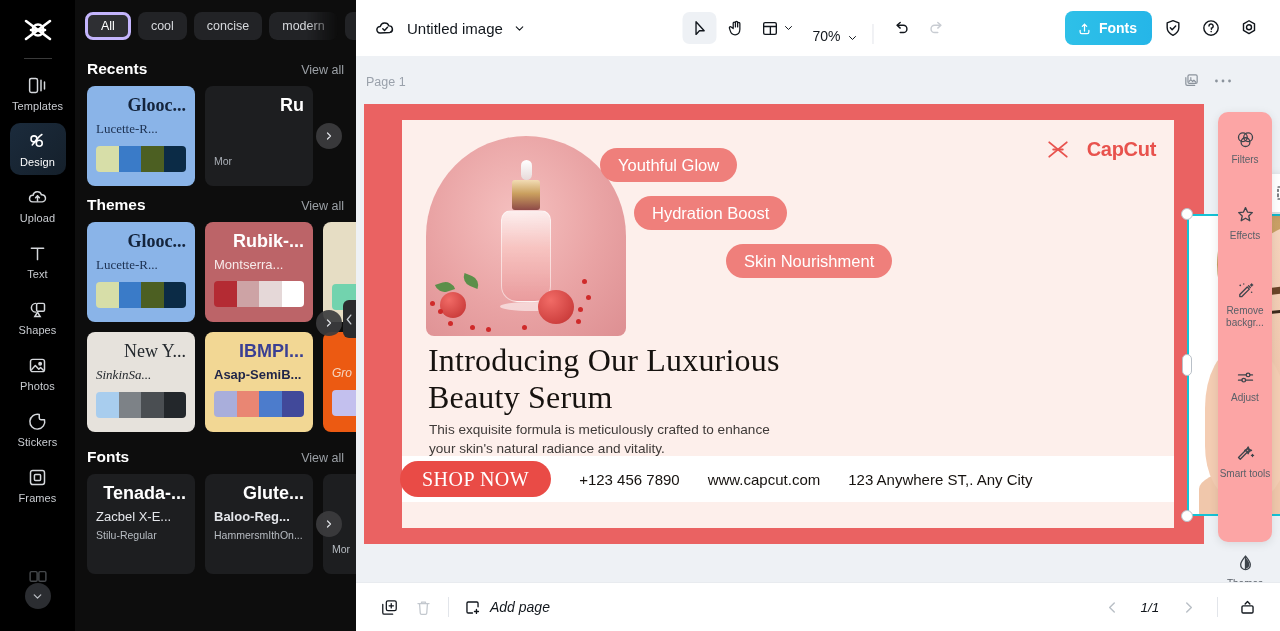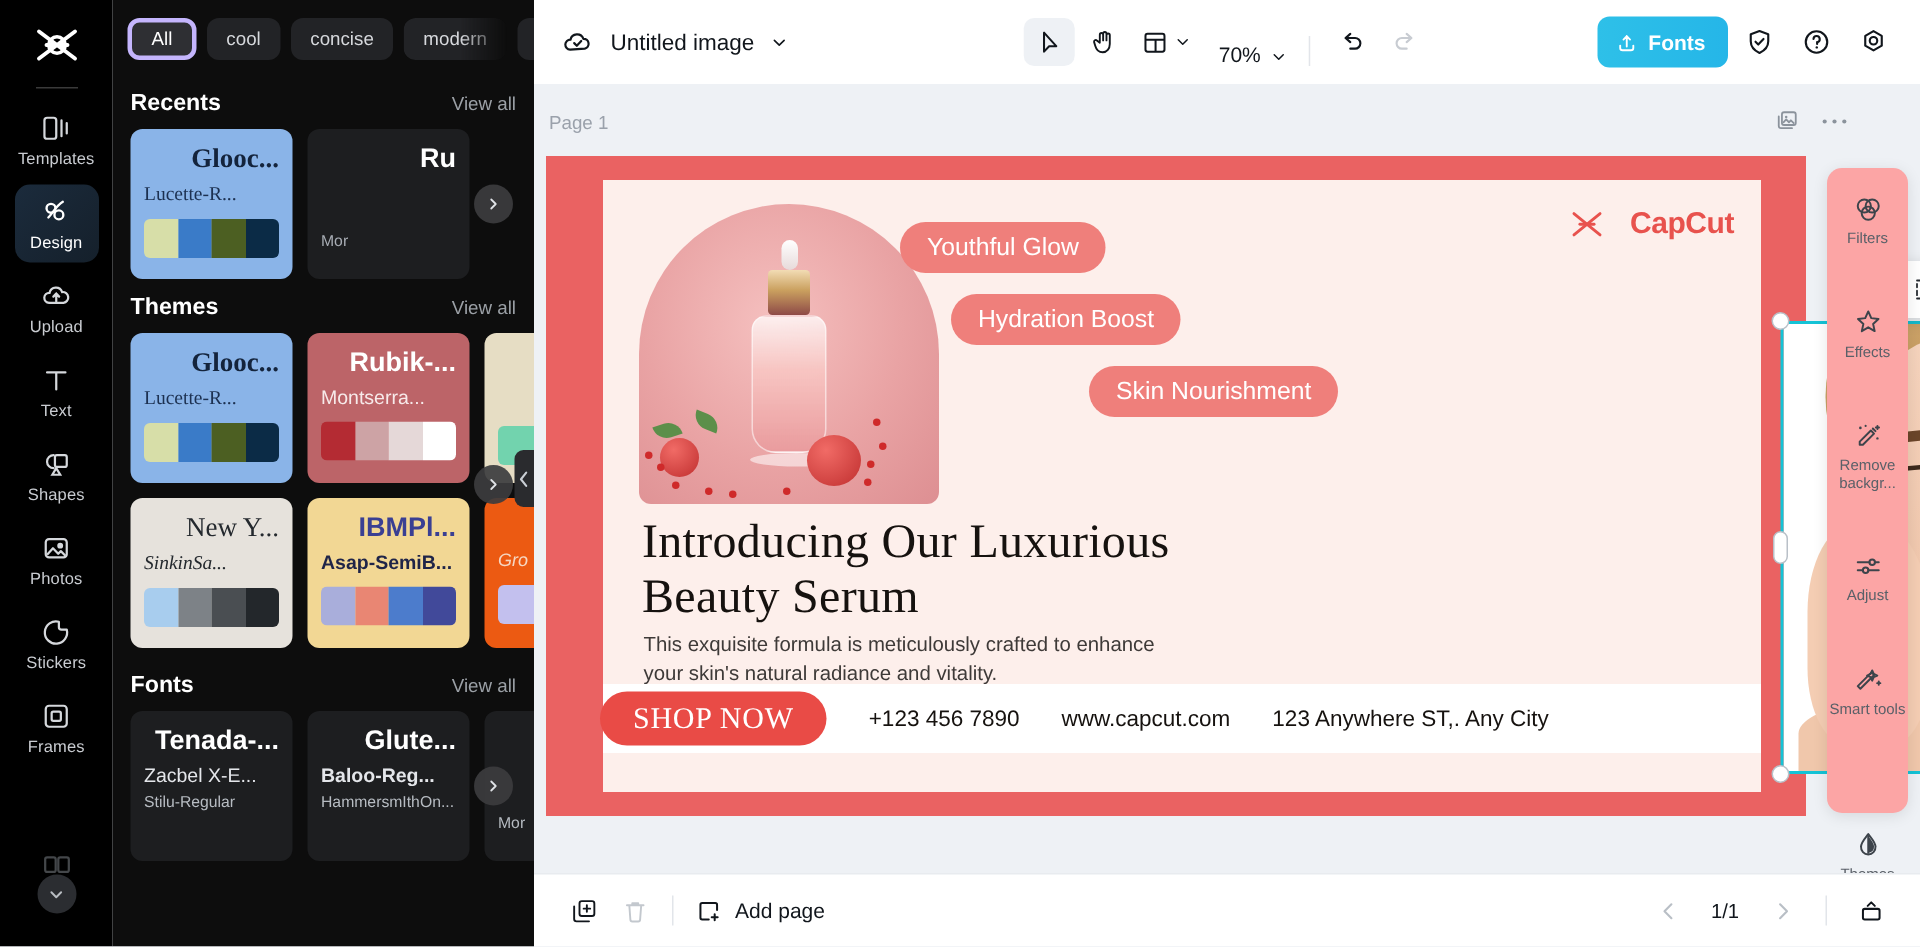--- a/index.html
+++ b/index.html
@@ -195,21 +195,21 @@
     z-index: 40;
     gap: 27px;
   }
   .rp-item { width: 52px; padding: 7px 0 5px; display:flex; flex-direction: column; align-items:center; gap: 4px; cursor:pointer; }
   .rp-item .rlbl { font-size: 10px; color: #5a6068; text-align: center; line-height: 1.15; }
   .rp-sep { width: 34px; height: 1px; background: #e7eaee; margin: 6px 0 2px; }
 
   
   .bottombar {
     height: 49px; background: #fff; flex: 0 0 49px; display: flex; align-items: center;
-    padding: 0 16px; border-top: 1px solid #e8ebef; z-index: 30;
+    padding: 0 16px; border-top: 1px solid #e8ebef; z-index: 30; font-style: italic;
   }
   .bb-btn { width: 34px; height: 34px; border-radius: 7px; display:flex; align-items:center; justify-content:center; cursor:pointer; }
   .bb-add { display:flex; align-items:center; gap: 8px; cursor: pointer; margin-left: 6px; }
   .bb-add span { font-size: 14px; color: #11161c; }
   .bb-right { margin-left: auto; display: flex; align-items: center; gap: 4px; }
   .pagecount { font-size: 13.5px; color: #11161c; min-width: 34px; text-align: center; }
   svg { display: block; }
 </style>
 </head>
 <body>

